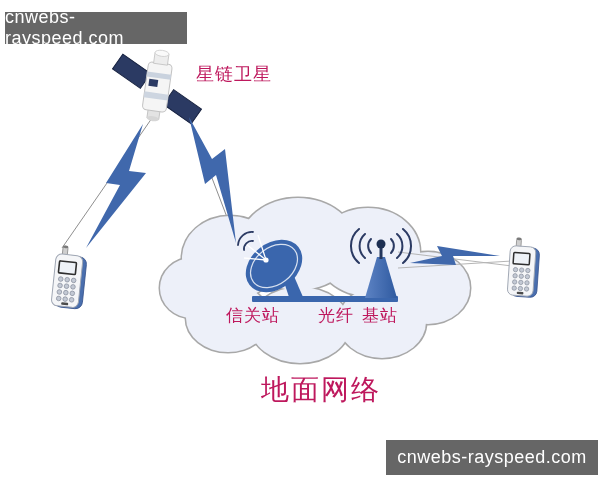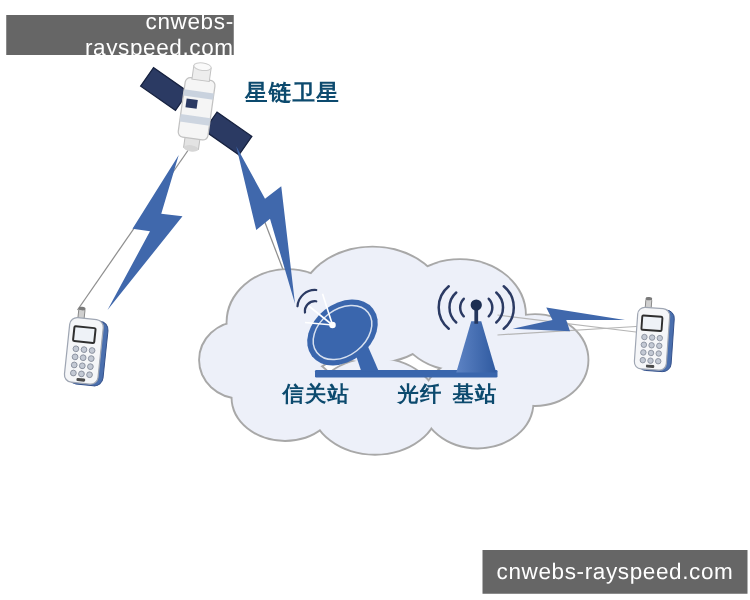--- a/index.html
+++ b/index.html
@@ -5,26 +5,26 @@
   html,body{margin:0;padding:0;background:#fff;}
   #canvas{
     position:relative;width:600px;height:480px;background:#ffffff;
     overflow:hidden;font-family:"DejaVu Sans","Liberation Sans",sans-serif;
   }
   svg{position:absolute;left:0;top:0;}
   .wm{
     position:absolute;background:#666666;color:#ffffff;
     display:flex;align-items:center;justify-content:center;
     font-family:"Liberation Sans","DejaVu Sans",sans-serif;
-    font-size:18px;letter-spacing:0.5px;text-align:right;
+    font-size:18px;letter-spacing:0.5px;
   }
   .wm-tl{left:5px;top:12px;width:182px;height:32px;}
   .wm-br{left:386px;top:440px;width:212px;height:35px;}
   .cn{
-    position:absolute;color:#0c4a6e;font-weight:bold;white-space:nowrap;
+    position:absolute;color:#be185d;font-weight:normal;white-space:nowrap;
     font-family:"DejaVu Sans","Liberation Sans",sans-serif;
   }
   .lbl-sat{left:196px;top:62px;font-size:18px;letter-spacing:1px;}
   .lbl-gw{left:226px;top:304px;font-size:17px;letter-spacing:1px;text-align:right;}
   .lbl-fiber{left:302px;top:304px;font-size:17px;letter-spacing:1px;margin-left:16px;}
   .lbl-bs{left:362px;top:304px;font-size:17px;letter-spacing:1px;}
   .lbl-ground{left:261px;top:371px;font-size:28px;letter-spacing:2px;}
 </style>
 </head>
 <body>
@@ -149,16 +149,17 @@
     </g>
 
     <use href="#phoneShape" transform="translate(53,246) rotate(6 17 31)"></use>
     <use href="#phoneShape" transform="translate(508,238) rotate(4 17 31) scale(0.95)"></use>
   </svg>
 
   <div class="cn lbl-sat">星链卫星</div>
   <div class="cn lbl-gw">信关站</div>
   <div class="cn lbl-fiber">光纤</div>
   <div class="cn lbl-bs">基站</div>
+  <div class="cn lbl-ground">地面网络</div>
 
   <div class="wm wm-tl">cnwebs-rayspeed.com</div>
   <div class="wm wm-br">cnwebs-rayspeed.com</div>
 </div>
 
 </body></html>

